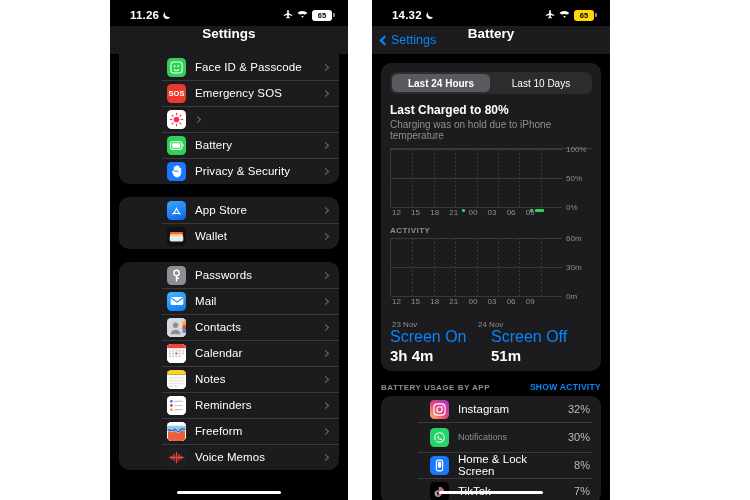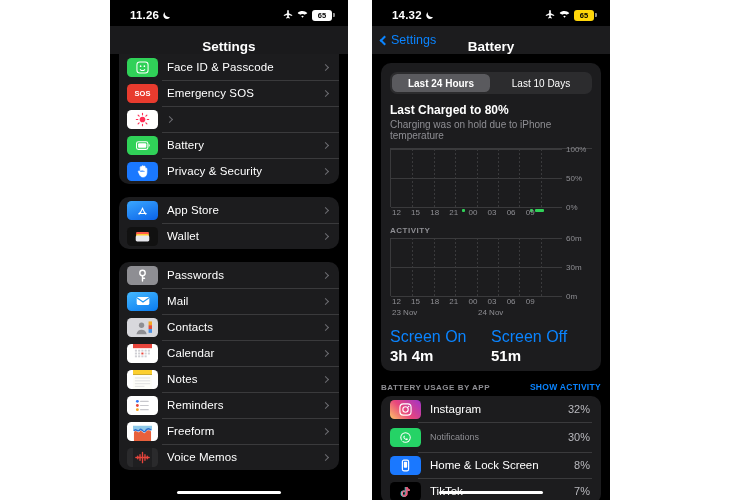--- a/index.html
+++ b/index.html
@@ -41,21 +41,21 @@
   .batt-pill.yellow { background:#ffd60a; }
   .batt-pill::after {
     content:""; position:absolute; right:-2.5px; top:3.5px;
     width:1.5px; height:4px; border-radius:0 1px 1px 0;
     background: rgba(255,255,255,.55);
   }
 
   
   .navbar {
     position: relative; height: 28px;
-    display: flex; align-items: flex-end; justify-content: center;
+    display: flex; align-items: flex-start; justify-content: center;
     background: #1c1c1e;
   }
   #phone-left .navbar { background: #1a1a1c; }
   .nav-title { color:#fff; font-size: 13.5px; font-weight: 700; }
   .nav-back {
     position: absolute; left: 9px; top: 50%; transform: translateY(-50%);
     display: flex; align-items: center; gap: 2px;
     color: #0a84ff; font-size: 12.5px; font-weight: 400;
   }
   .chev-left {
@@ -81,24 +81,25 @@
   }
   .row .label {
     flex: 1; color: #fff; font-size: 11.5px; letter-spacing: .1px;
   }
   .chev {
     width: 5px; height: 5px; border-top: 1.6px solid #6d6d72;
     border-right: 1.6px solid #6d6d72; transform: rotate(45deg);
     flex: none; margin-right: 2px;
   }
   .appicon {
-    width: 31px; height: 19px; border-radius: 4.5px; flex: none;
+    width: 19px; height: 19px; border-radius: 4.5px; flex: none;
     display: flex; align-items: center; justify-content: center;
     font-size: 8px; font-weight: 800; color: #fff; overflow: hidden;
     position: relative;
+    margin-left: 40px;
   }
   .appicon svg { display:block; }
 
   
   .row.clipped { height: 13px; align-items: flex-start; overflow: hidden; }
   .row.clipped .appicon { margin-top: -6px; }
   .row.clipped .label { margin-top: -6px; }
   .row.clipped .chev { margin-top: -2px; }
 
   
@@ -154,21 +155,21 @@
     width: 30px; position: relative; height: 58px;
     font-size: 8px; color:#8e8e93; flex: none;
   }
   .ylabels span { position:absolute; left: 4px; transform: translateY(-50%); }
   .xaxis {
     position: relative; height: 11px; margin-top: 1px;
     font-size: 8px; color:#8e8e93;
   }
   .xaxis span { position:absolute; top:0; }
   .xaxis2 { position: relative; height: 11px; font-size: 8px; color:#8e8e93; }
-  .xaxis2 span { position:absolute; top:0; }
+  .xaxis2 span { position:absolute; top:12px; }
   .chargemark { position:absolute; height:3px; background:#30d158; bottom:-5px; border-radius:1px; }
 
   .screen-stats { display:flex; margin-top: 9px; }
   .screen-col { width: 50%; }
   .screen-col .st-lab { color:#0a84ff; font-size: 16px; }
   .screen-col .st-val { color:#fff; font-size: 15px; font-weight: 600; margin-top: 1px; }
 
   .usage-head {
     display:flex; justify-content:space-between; align-items:baseline;
     margin-top: 11px; padding-bottom: 4px;

